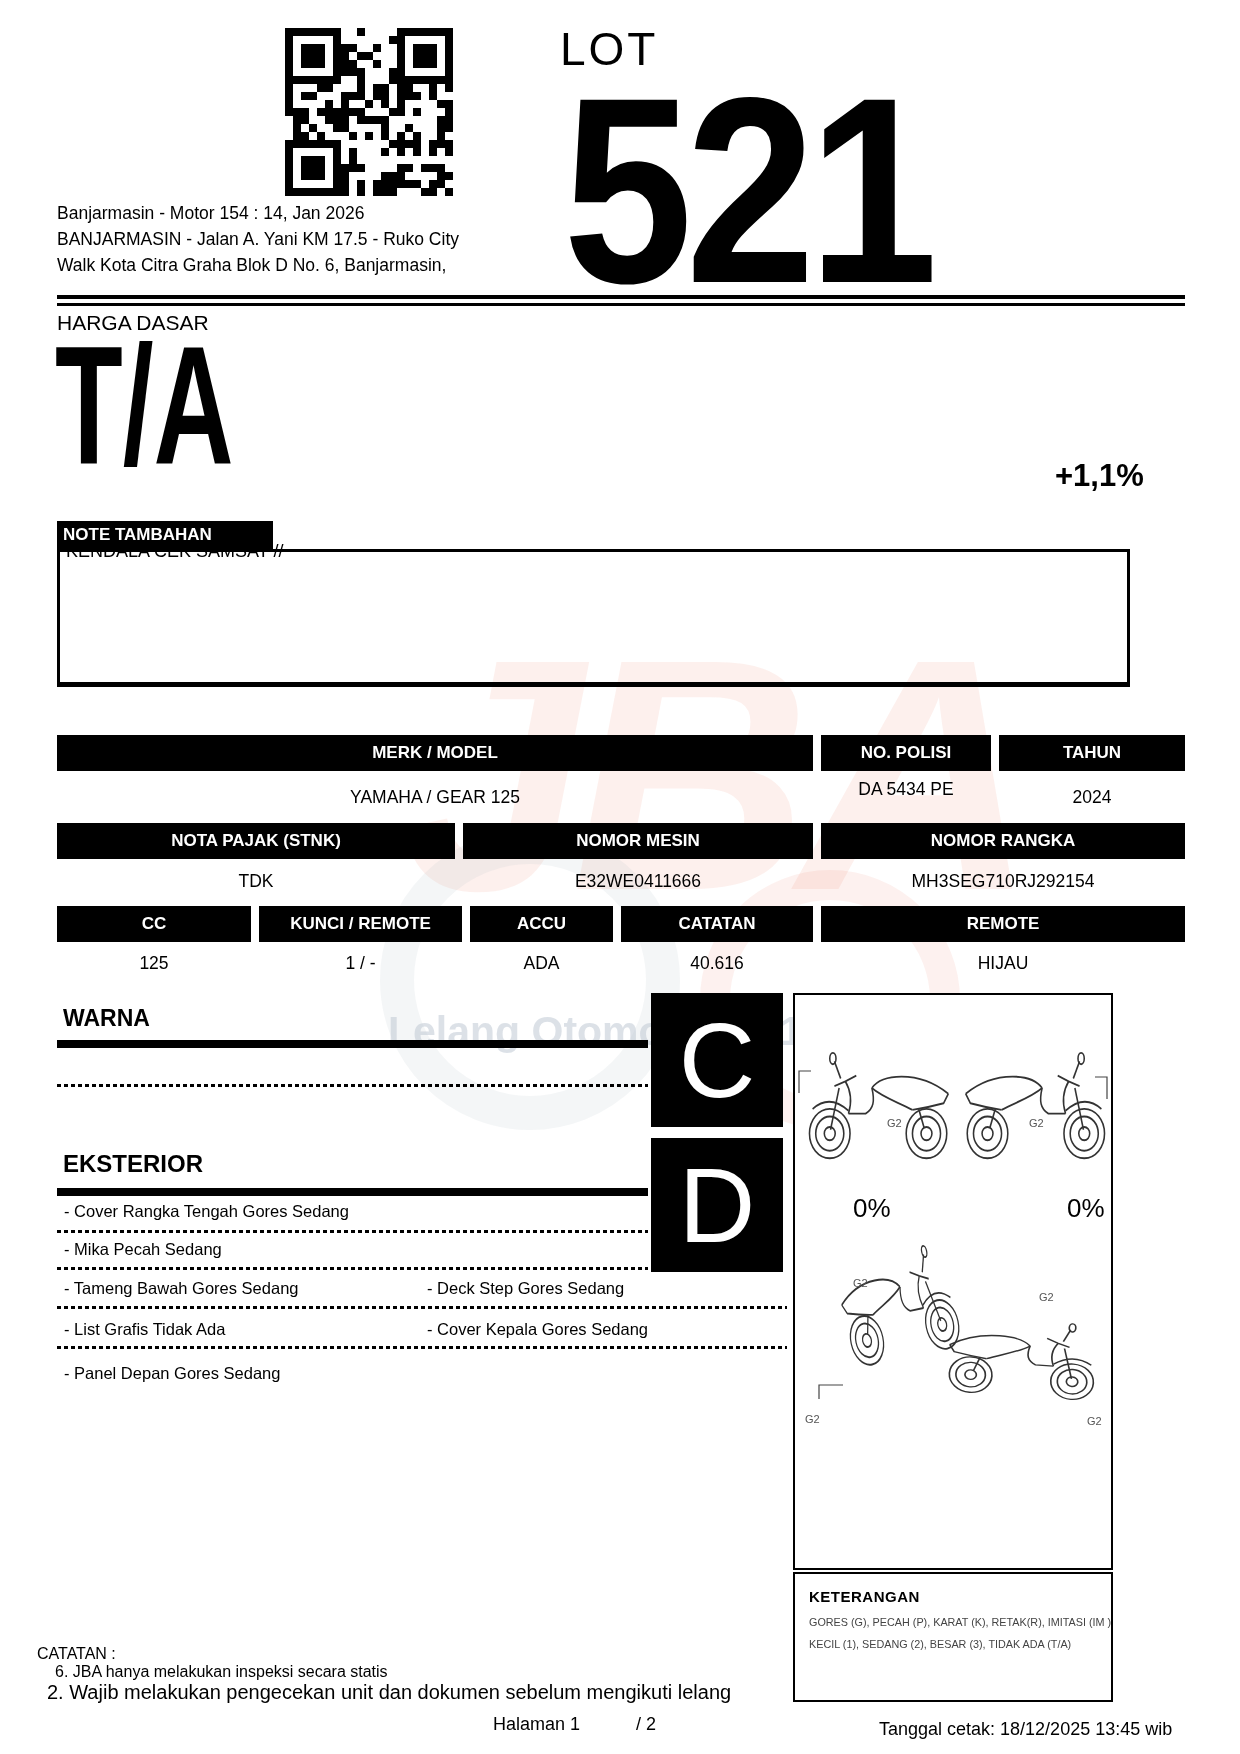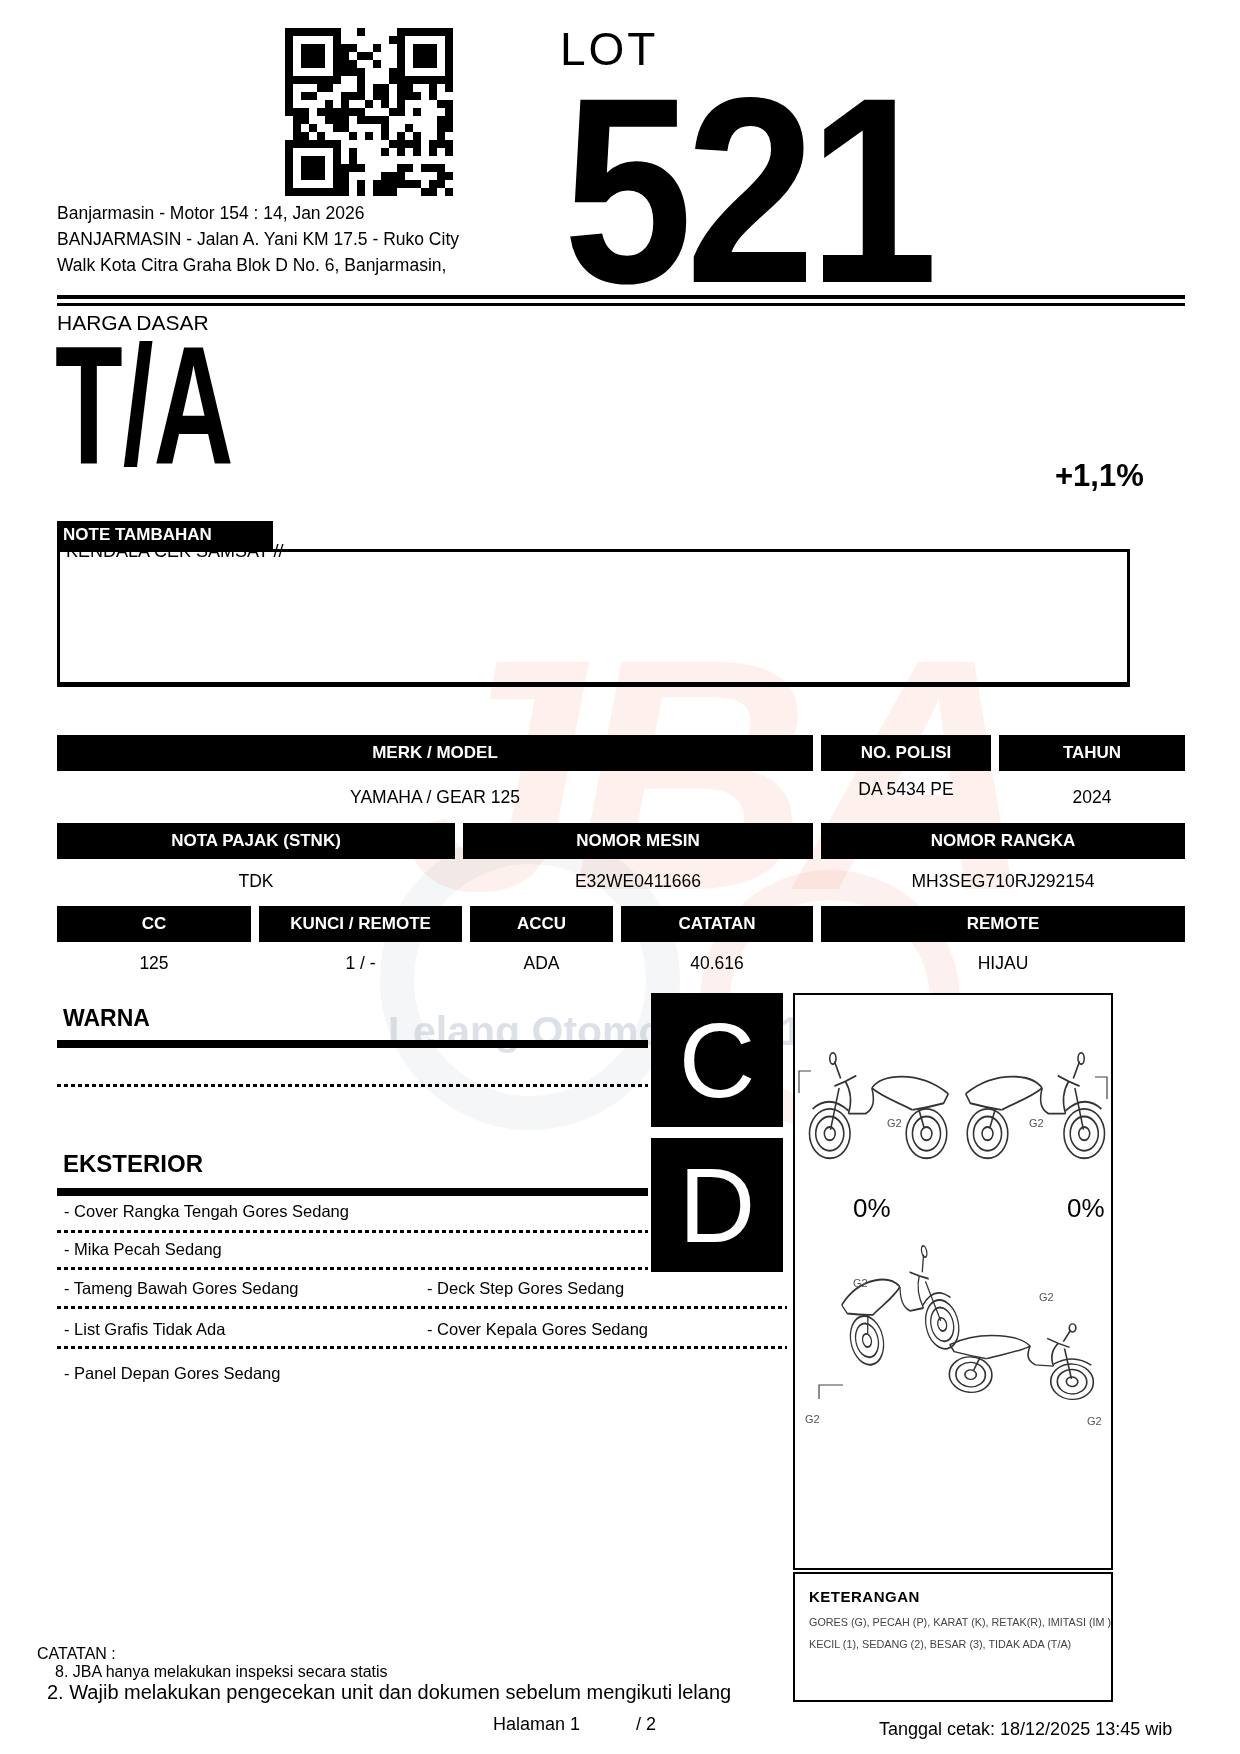--- a/index.html
+++ b/index.html
@@ -423,18 +423,18 @@
   </svg>
 </div>
 
 <div class="keterangan-box">
   <div class="ket-title">KETERANGAN</div>
   <div class="ket-line1">GORES (G), PECAH (P), KARAT (K), RETAK(R), IMITASI (IM )</div>
   <div class="ket-line2">KECIL (1), SEDANG (2), BESAR (3), TIDAK ADA (T/A)</div>
 </div>
 
 <div class="cat-title">CATATAN :</div>
-<div class="cat-item1">8. JBA hanya melakukan inspeksi secara statis</div>
+<div class="cat-item1">6. JBA hanya melakukan inspeksi secara statis</div>
 <div class="cat-item2">2. Wajib melakukan pengecekan unit dan dokumen sebelum mengikuti lelang</div>
 
 <div class="foot-page">Halaman 1</div>
 <div class="foot-of">/ 2</div>
 <div class="foot-printed">Tanggal cetak: 18/12/2025 13:45 wib</div>
 
 </body></html>

